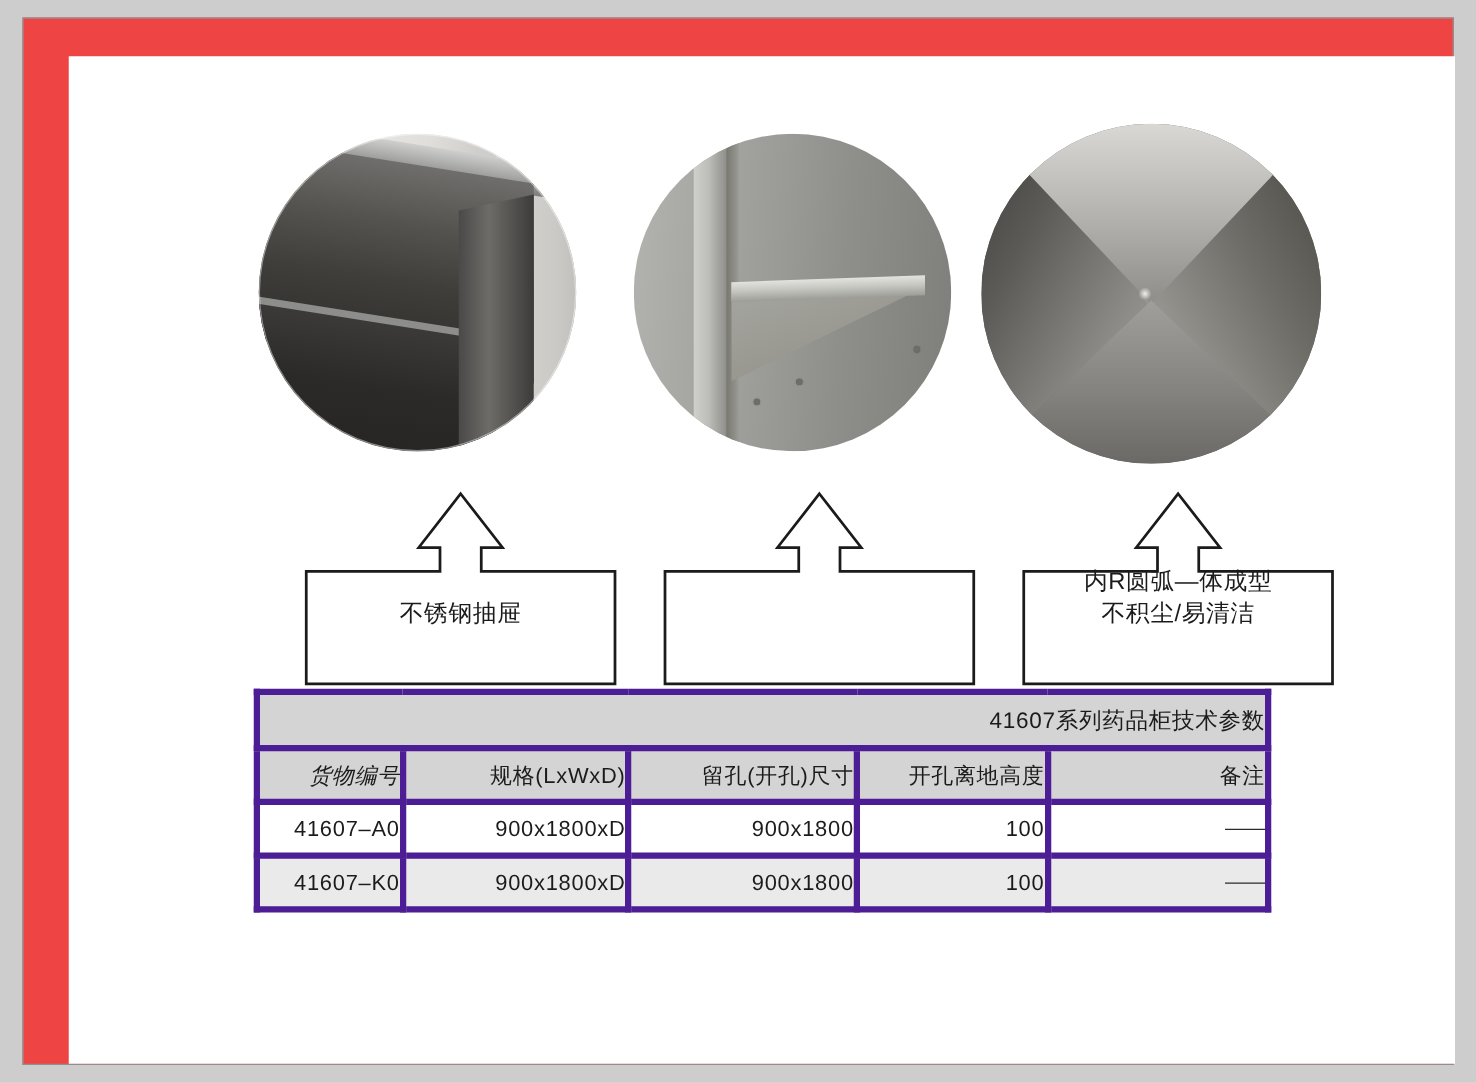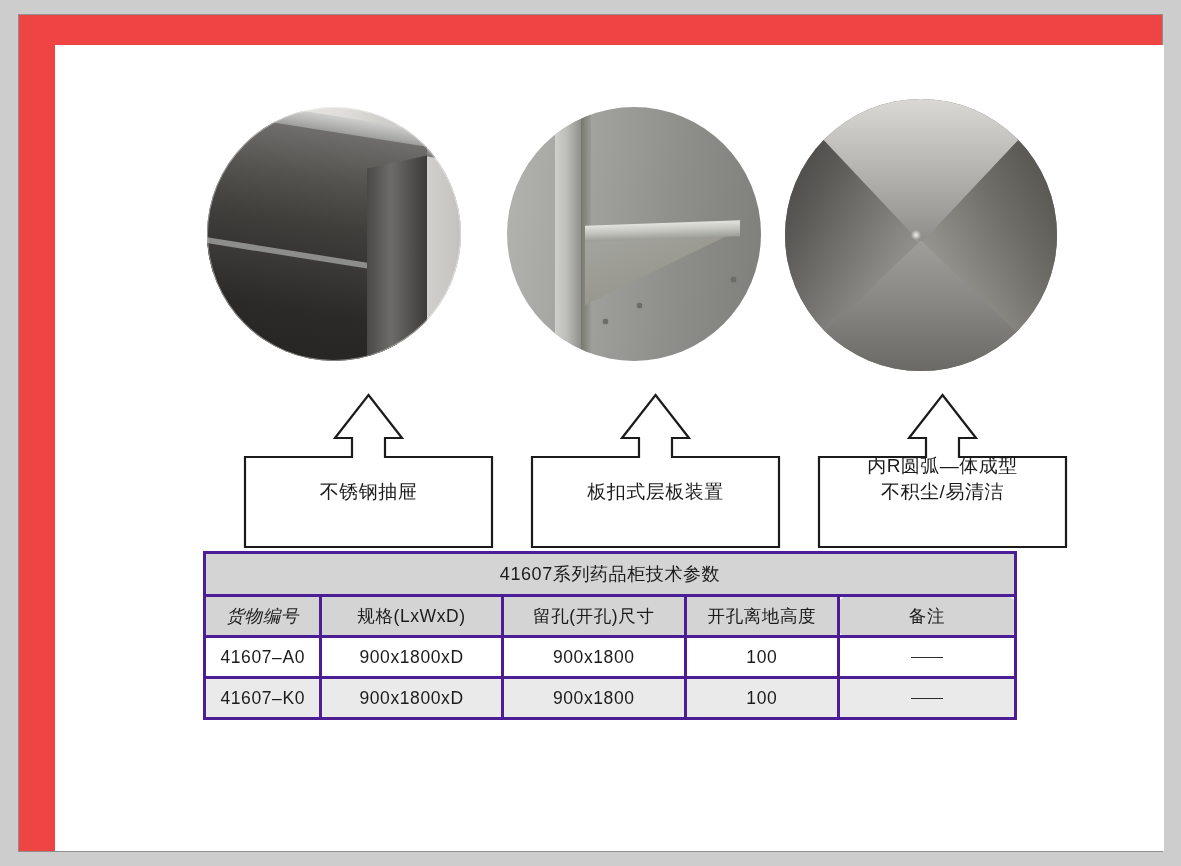--- a/index.html
+++ b/index.html
@@ -214,22 +214,22 @@
   .spec-table {
     position: absolute;
     left: 148px;
     top: 506px;
     width: 814px;
     border-collapse: collapse;
     font-size: 17.5px;
     color: #1b1b1b;
   }
   .spec-table td, .spec-table th {
-    border: 3px solid #4c1d95;
-    text-align: center;
+    border: 5px solid #4c1d95;
+    text-align: right;
     font-weight: normal;
     padding: 0;
     height: 38px;
     letter-spacing: 0.6px;
   }
   .spec-table tr.title td {
     background: #d4d4d4;
     height: 40px;
     font-size: 18px;
   }
@@ -303,21 +303,20 @@
         <svg width="255" height="160" viewBox="0 0 255 160">
           <path d="M127.5 4 L161 47 L144 47 L144 66 L251 66 L251 156 L4 156 L4 66 L111 66 L111 47 L94 47 Z" fill="#ffffff" stroke="#1b1b1b" stroke-width="2.2" stroke-linejoin="miter"></path>
         </svg>
         <div class="label">不锈钢抽屉</div>
       </div>
 
       <div class="callout k2">
         <svg width="255" height="160" viewBox="0 0 255 160">
           <path d="M127.5 4 L161 47 L144 47 L144 66 L251 66 L251 156 L4 156 L4 66 L111 66 L111 47 L94 47 Z" fill="#ffffff" stroke="#1b1b1b" stroke-width="2.2" stroke-linejoin="miter"></path>
         </svg>
-        <div class="label">板扣式层板装置</div>
       </div>
 
       <div class="callout k3">
         <svg width="255" height="160" viewBox="0 0 255 160">
           <path d="M127.5 4 L161 47 L144 47 L144 66 L251 66 L251 156 L4 156 L4 66 L111 66 L111 47 L94 47 Z" fill="#ffffff" stroke="#1b1b1b" stroke-width="2.2" stroke-linejoin="miter"></path>
         </svg>
         <div class="label">
           <div>内R圆弧—体成型</div>
           <div>不积尘/易清洁</div>
         </div>

